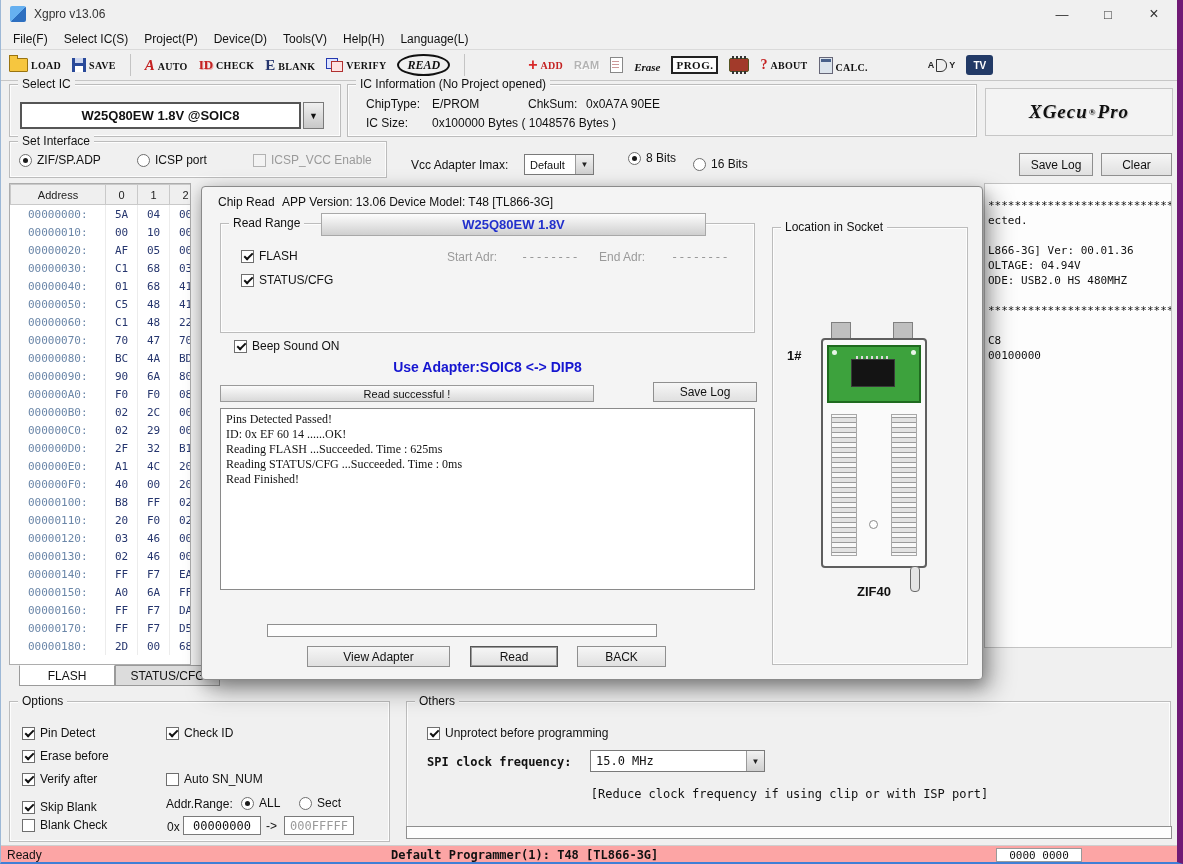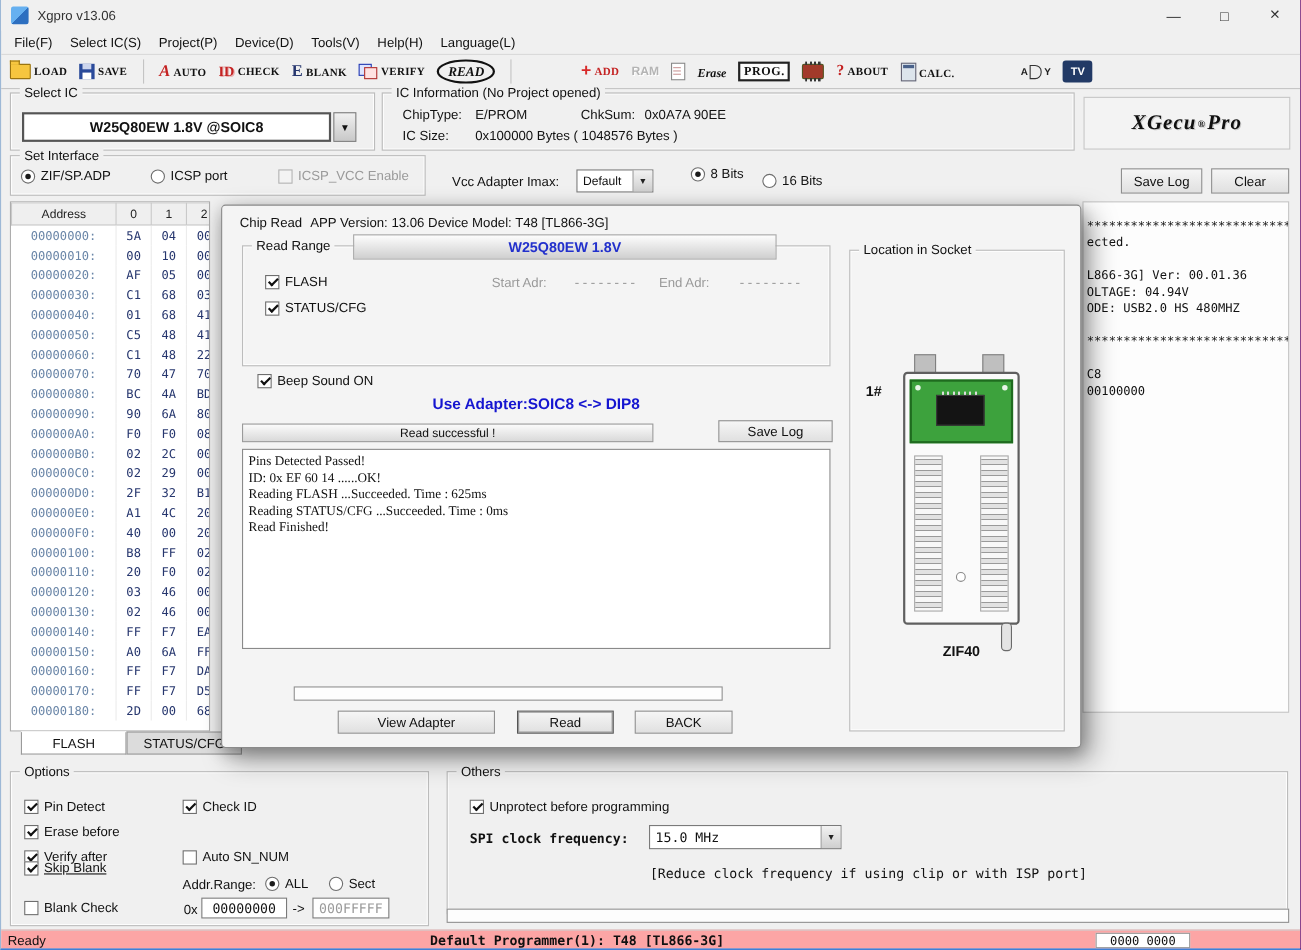--- a/index.html
+++ b/index.html
@@ -1,18 +1,18 @@
 <!DOCTYPE html>
 <html><head>
 <meta charset="utf-8">
 <style>
   html,body{margin:0;padding:0;background:#888;}
   .app{position:relative;width:1183px;height:864px;background:#f0f0f0;
        font-family:"Liberation Sans",sans-serif;font-size:12px;color:#111;
-       overflow:hidden;border-left:1px solid #9db8d6;border-right:1px solid #701a75;
+       overflow:hidden;border-left:1px solid #9db8d6;border-right:6px solid #701a75;
        border-bottom:2px solid #3f7fd6;box-sizing:border-box;}
 
   
   .titlebar{position:absolute;left:0;top:0;width:100%;height:28px;background:#f0f0f0;}
   .appicon{position:absolute;left:9px;top:6px;width:16px;height:16px;border-radius:2px;
            background:linear-gradient(135deg,#66b0f0 0 50%,#2d6fc0 50% 100%);}
   .apptitle{position:absolute;left:33px;top:0;line-height:28px;font-size:12px;color:#333;}
   .winbtns{position:absolute;right:0;top:0;height:28px;display:flex;}
   .wbtn{width:46px;height:28px;display:flex;align-items:center;justify-content:center;color:#333;font-size:13px;}
 
@@ -496,21 +496,21 @@
       <span>Erase before</span>
     </label>
     <label class="check-item" style="left:12px;top:70px;">
       <span class="cb checked"></span>
       <span>Verify after</span>
     </label>
     <label class="check-item" style="left:156px;top:70px;">
       <span class="cb"></span>
       <span>Auto SN_NUM</span>
     </label>
-    <label class="check-item" style="left:12px;top:80px;text-decoration:underline;">
+    <label class="check-item" style="left:12px;top:98px;">
       <span class="cb checked"></span>
       <span>Skip Blank</span>
     </label>
     <span class="abs" style="left:156px;top:95px;">Addr.Range:</span>
     <label class="check-item" style="left:231px;top:94px;">
       <span class="rb checked"></span>
       <span>ALL</span>
     </label>
     <label class="check-item" style="left:289px;top:94px;">
       <span class="rb"></span>

